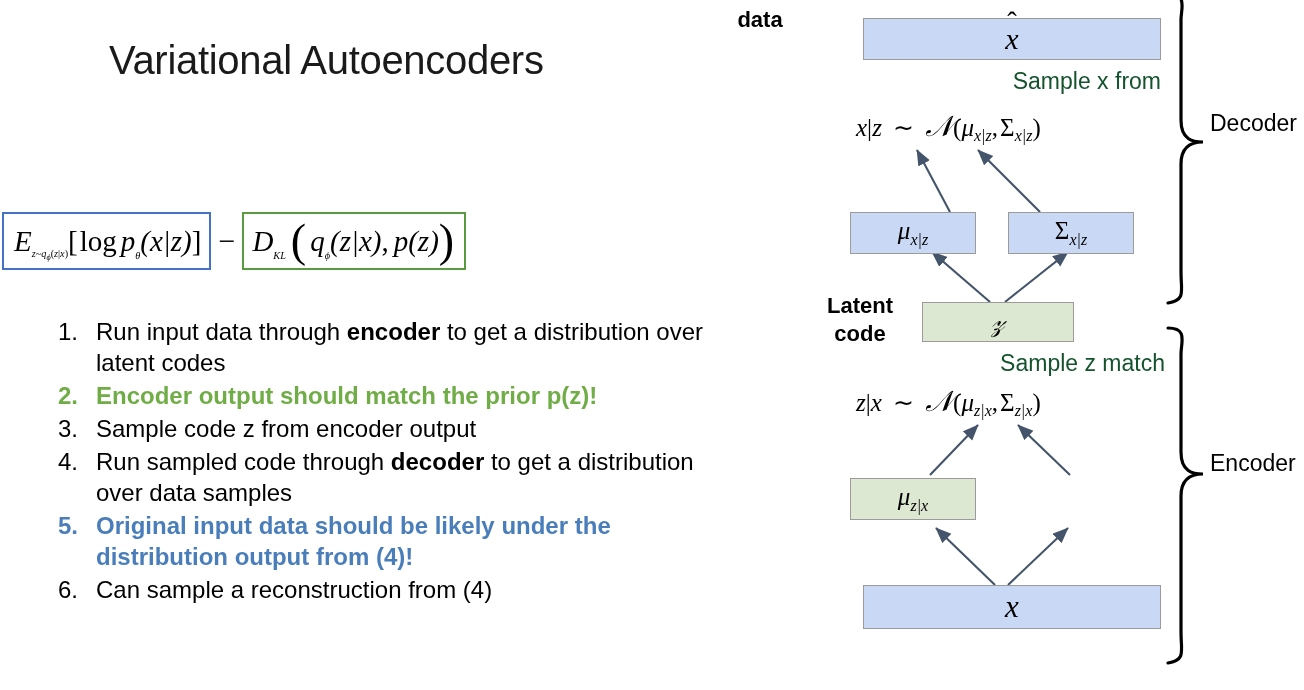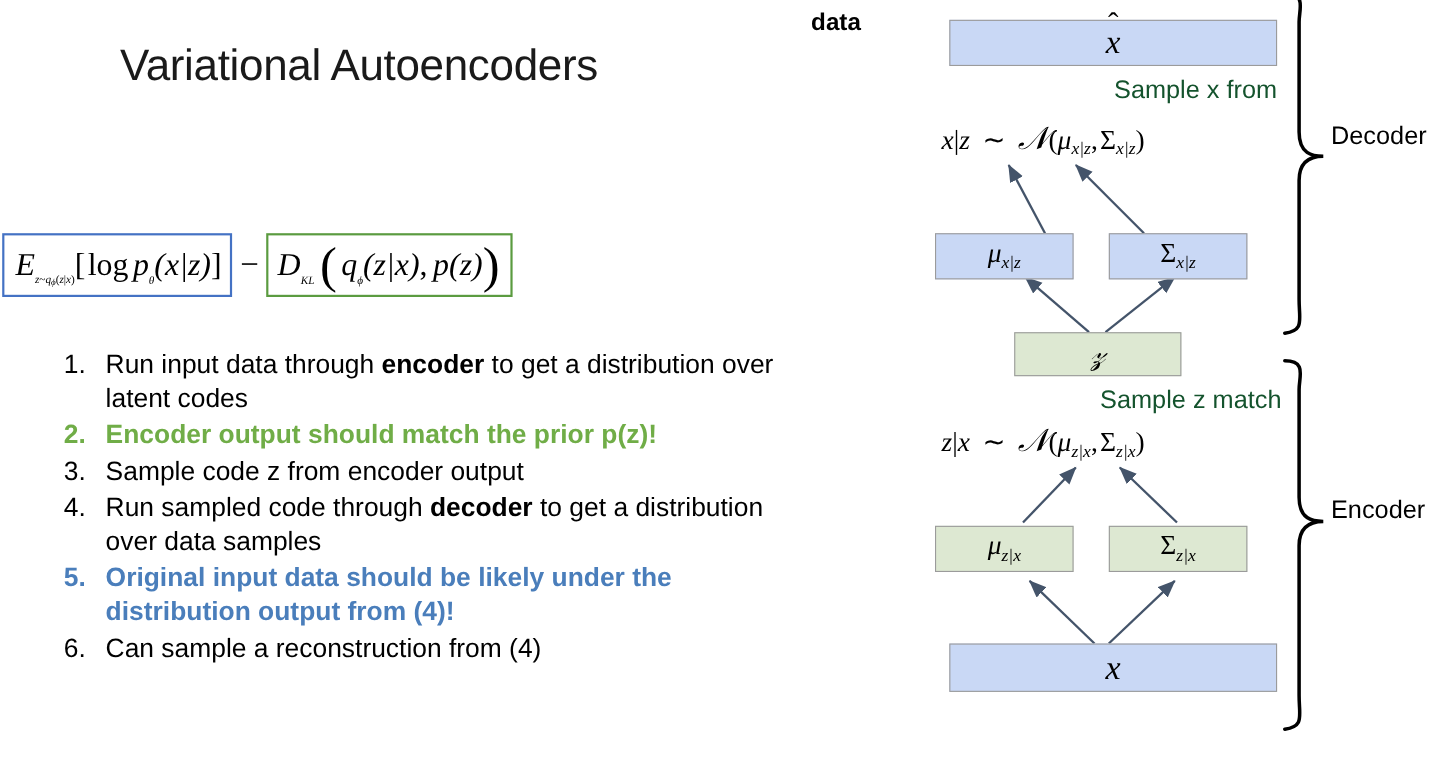--- a/index.html
+++ b/index.html
@@ -300,20 +300,24 @@
 
     <path d="M 508 -6 C 528 -6 521 8 521 20 L 521 120 C 521 140 533 142 543 142 C 533 142 521 145 521 164 L 521 272 C 521 292 526 300 508 303" fill="none" stroke="#000000" stroke-width="3.2" stroke-linecap="round"></path>
 
     <path d="M 508 328 C 528 328 521 342 521 354 L 521 452 C 521 472 533 474 543 474 C 533 474 521 477 521 496 L 521 632 C 521 652 526 660 508 663" fill="none" stroke="#000000" stroke-width="3.2" stroke-linecap="round"></path>
   </svg>
 
   <div class="side-label" style="left:0px; top:6px; width:200px;">
     <div>data</div>
   </div>
 
+  <div class="side-label" style="left:140px; top:292px; width:120px;">
+    <div>Latent</div>
+    <div>code</div>
+  </div>
 
 
   <div class="brace-label" style="left:550px; top:110px;">Decoder</div>
   <div class="brace-label" style="left:550px; top:450px;">Encoder</div>
 
   <div class="node-box node-blue" style="left:203px; top:18px; width:298px; height:42px;">
     <span class="mi hat-wrap" style="font-size:30px;">
       <span class="hat">ˆ</span>x</span>
   </div>
 
@@ -340,21 +344,18 @@
 
   <div class="mathline" style="left:196px; top:385px;">
     <span class="mi">z</span><span class="mup">|</span><span class="mi">x</span>
     <span class="mup" style="padding:0 5px;">∼</span>
     <span class="mup" style="font-family:'Liberation Serif',serif; font-size:29px; font-style:italic;">𝒩</span><span class="mup">(</span><span class="mi">μ</span><span class="msub mi" style="font-size:16px;">z|x</span><span class="mup">, </span><span class="mup">Σ</span><span class="msub mi" style="font-size:16px;">z|x</span><span class="mup">)</span>
   </div>
 
   <div class="node-box node-green" style="left:190px; top:478px; width:126px; height:42px;">
     <span style="font-size:25px;"><span class="mi">μ</span><span class="msub mi" style="font-size:16px;">z|x</span></span>
   </div>
-  <div class="node-box node-green" style="left:348px; top:478px; width:126px; height:42px;">
-    <span style="font-size:25px;"><span class="mup">Σ</span><span class="msub mi" style="font-size:16px;">z|x</span></span>
-  </div>
 
   <div class="node-box node-blue" style="left:203px; top:585px; width:298px; height:44px;">
     <span class="mi" style="font-size:31px;">x</span>
   </div>
 
 </div>
 
 </body></html>

